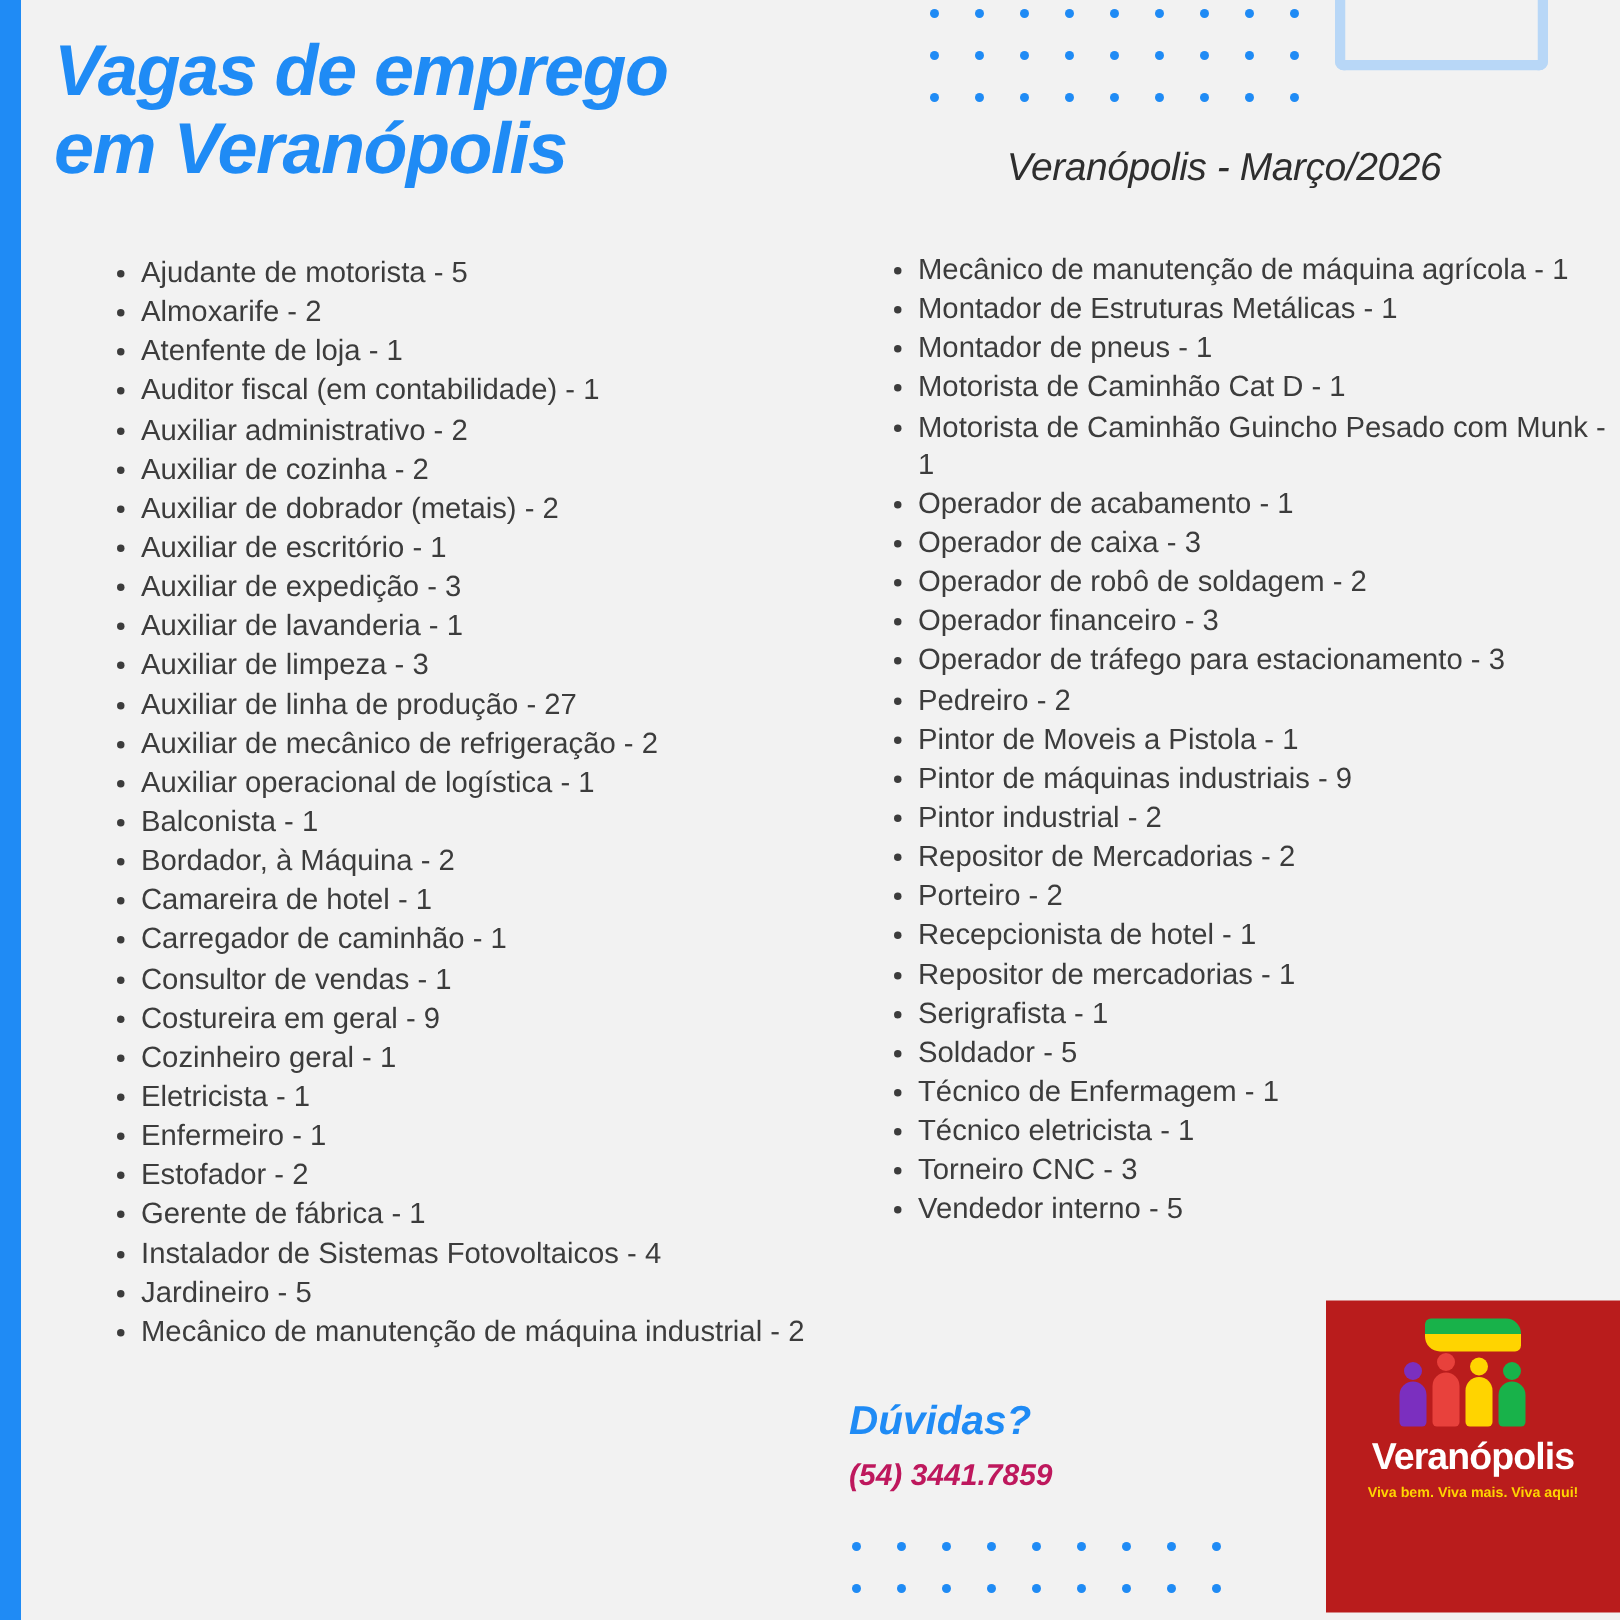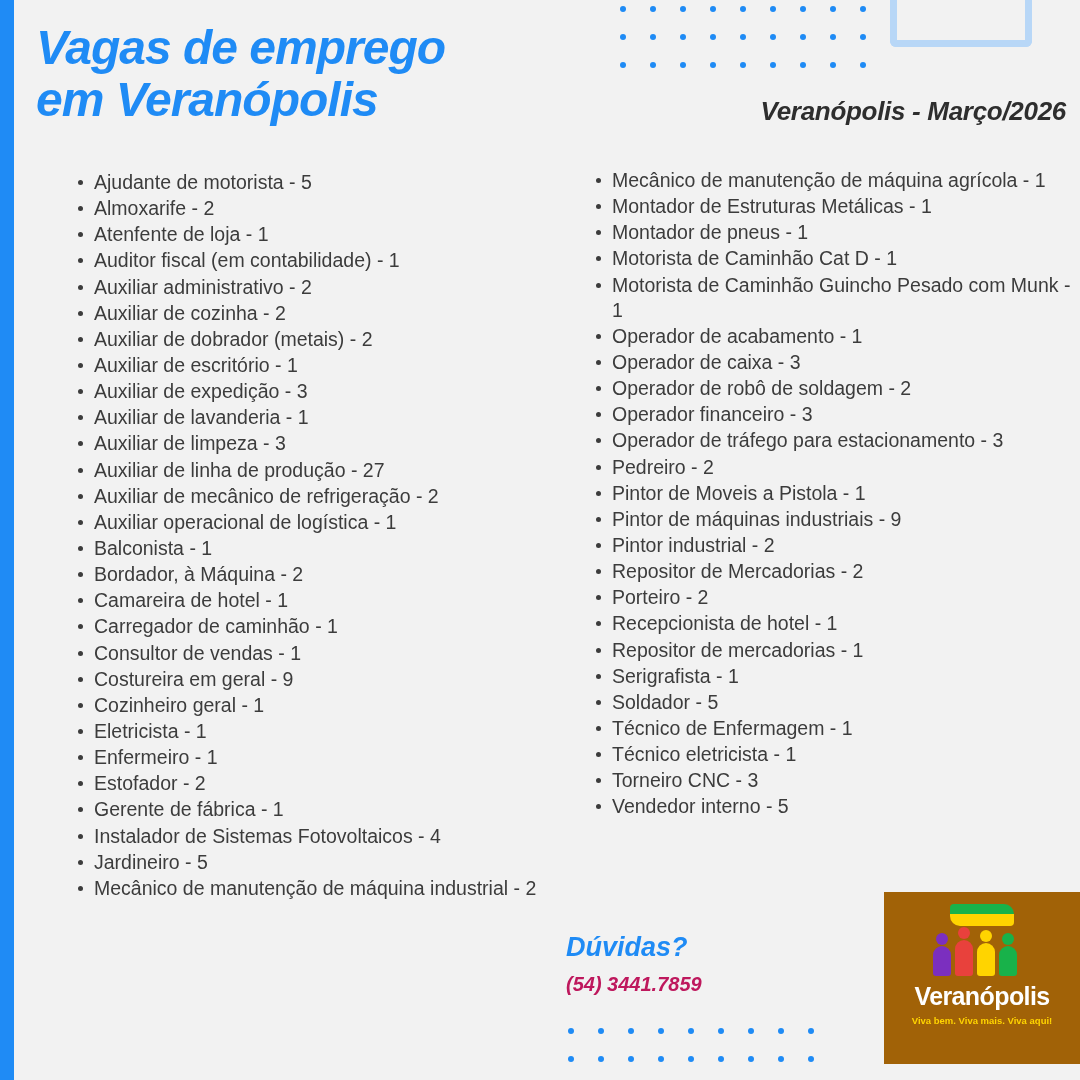--- a/index.html
+++ b/index.html
@@ -88,23 +88,23 @@
   .headline span {
     display: block;
     font-style: italic;
   }
   
   .subtitle {
     position: absolute;
     left: 566px;
     top: 96px;
     width: 500px;
-    text-align: right;
+    text-align: center;
     font-size: 26px;
-    font-weight: 700;
+    font-weight: 400;
     color: #2e2e2e;
     font-style: italic;
     letter-spacing: -0.3px;
   }
   
   ul.joblist {
     position: absolute;
     margin: 0;
     padding: 0 0 0 26px;
     list-style: none;
@@ -154,24 +154,24 @@
     font-size: 20px;
     font-weight: 800;
     color: #be185d;
     font-style: italic;
     margin: 0;
   }
   
   .logo-box {
     position: absolute;
     right: 0;
-    bottom: 16px;
+    bottom: 5px;
     width: 196px;
-    height: 172px;
-    background: #a16207;
+    height: 208px;
+    background: #b91c1c;
     color: #fff;
     text-align: center;
   }
   .logo-mark {
     position: relative;
     width: 100%;
     height: 88px;
   }
   .flag {
     position: absolute;

